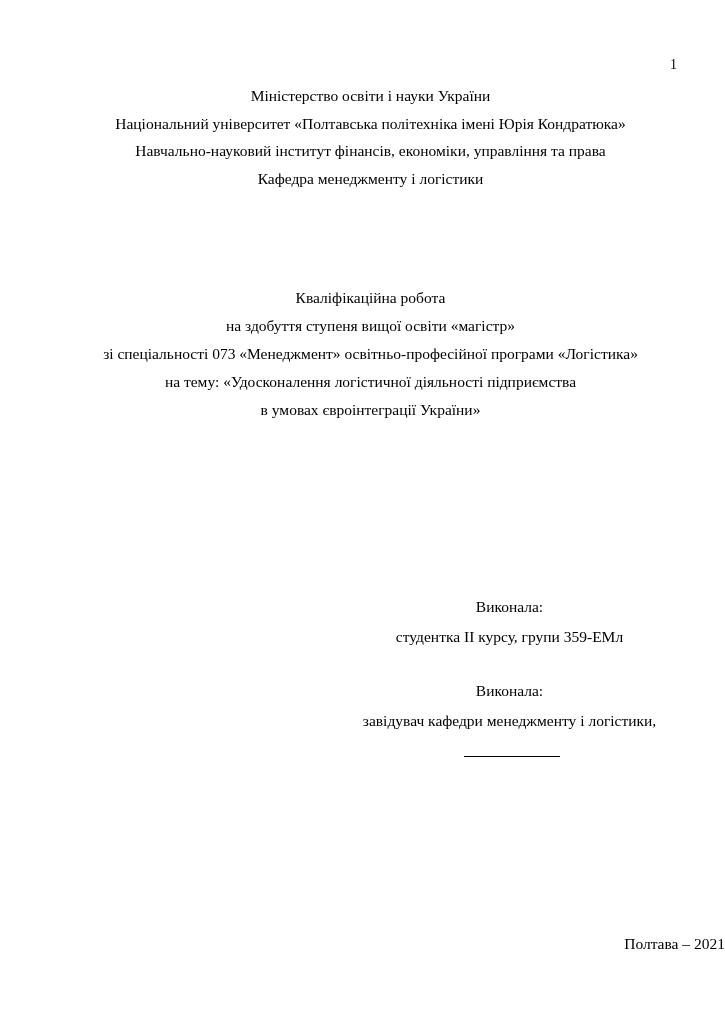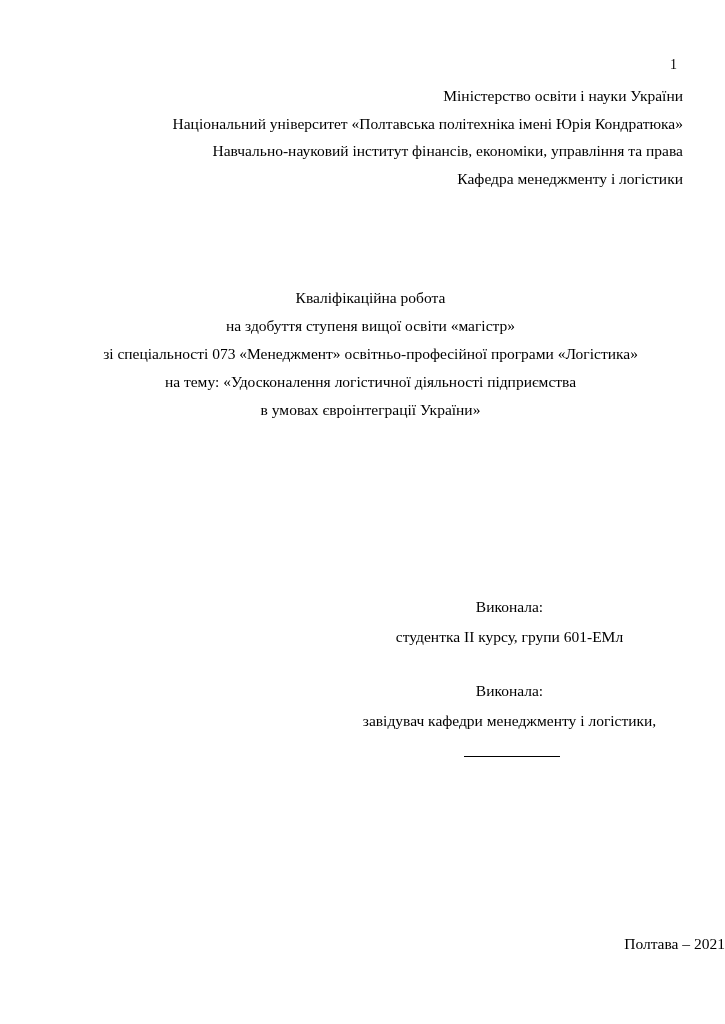--- a/index.html
+++ b/index.html
@@ -31,21 +31,20 @@
     left: 58px;
     right: 42px;
   }
   .header-block {
     text-align: center;
     font-size: 15.5px;
     line-height: 1.78;
   }
   .header-block div {
     white-space: nowrap;
-    text-align: right;
   }
   .title-block {
     text-align: center;
     margin-top: 92px;
     font-size: 15.5px;
     line-height: 1.80;
   }
   .title-block .strong {
     font-weight: normal;
   }
@@ -108,21 +107,21 @@
       <div class="strong">Кваліфікаційна робота</div>
       <div>на здобуття ступеня вищої освіти «магістр»</div>
       <div>зі спеціальності 073 «Менеджмент» освітньо-професійної програми «Логістика»</div>
       <div>на тему: «Удосконалення логістичної діяльності підприємства</div>
       <div>в умовах євроінтеграції України»</div>
     </div>
 
     <div class="signature-block">
       <div class="sig-group">
         <div>Виконала:</div>
-        <div>студентка ІІ курсу, групи 601-ЕМл</div>
+        <div>студентка ІІ курсу, групи 359-ЕМл</div>
       </div>
 
       <div class="sig-gap"></div>
 
       <div class="sig-group">
         <div>Виконала:</div>
         <div>завідувач кафедри менеджменту і логістики,</div>
         <div>
           <span class="underline-mid"></span>
         </div>

